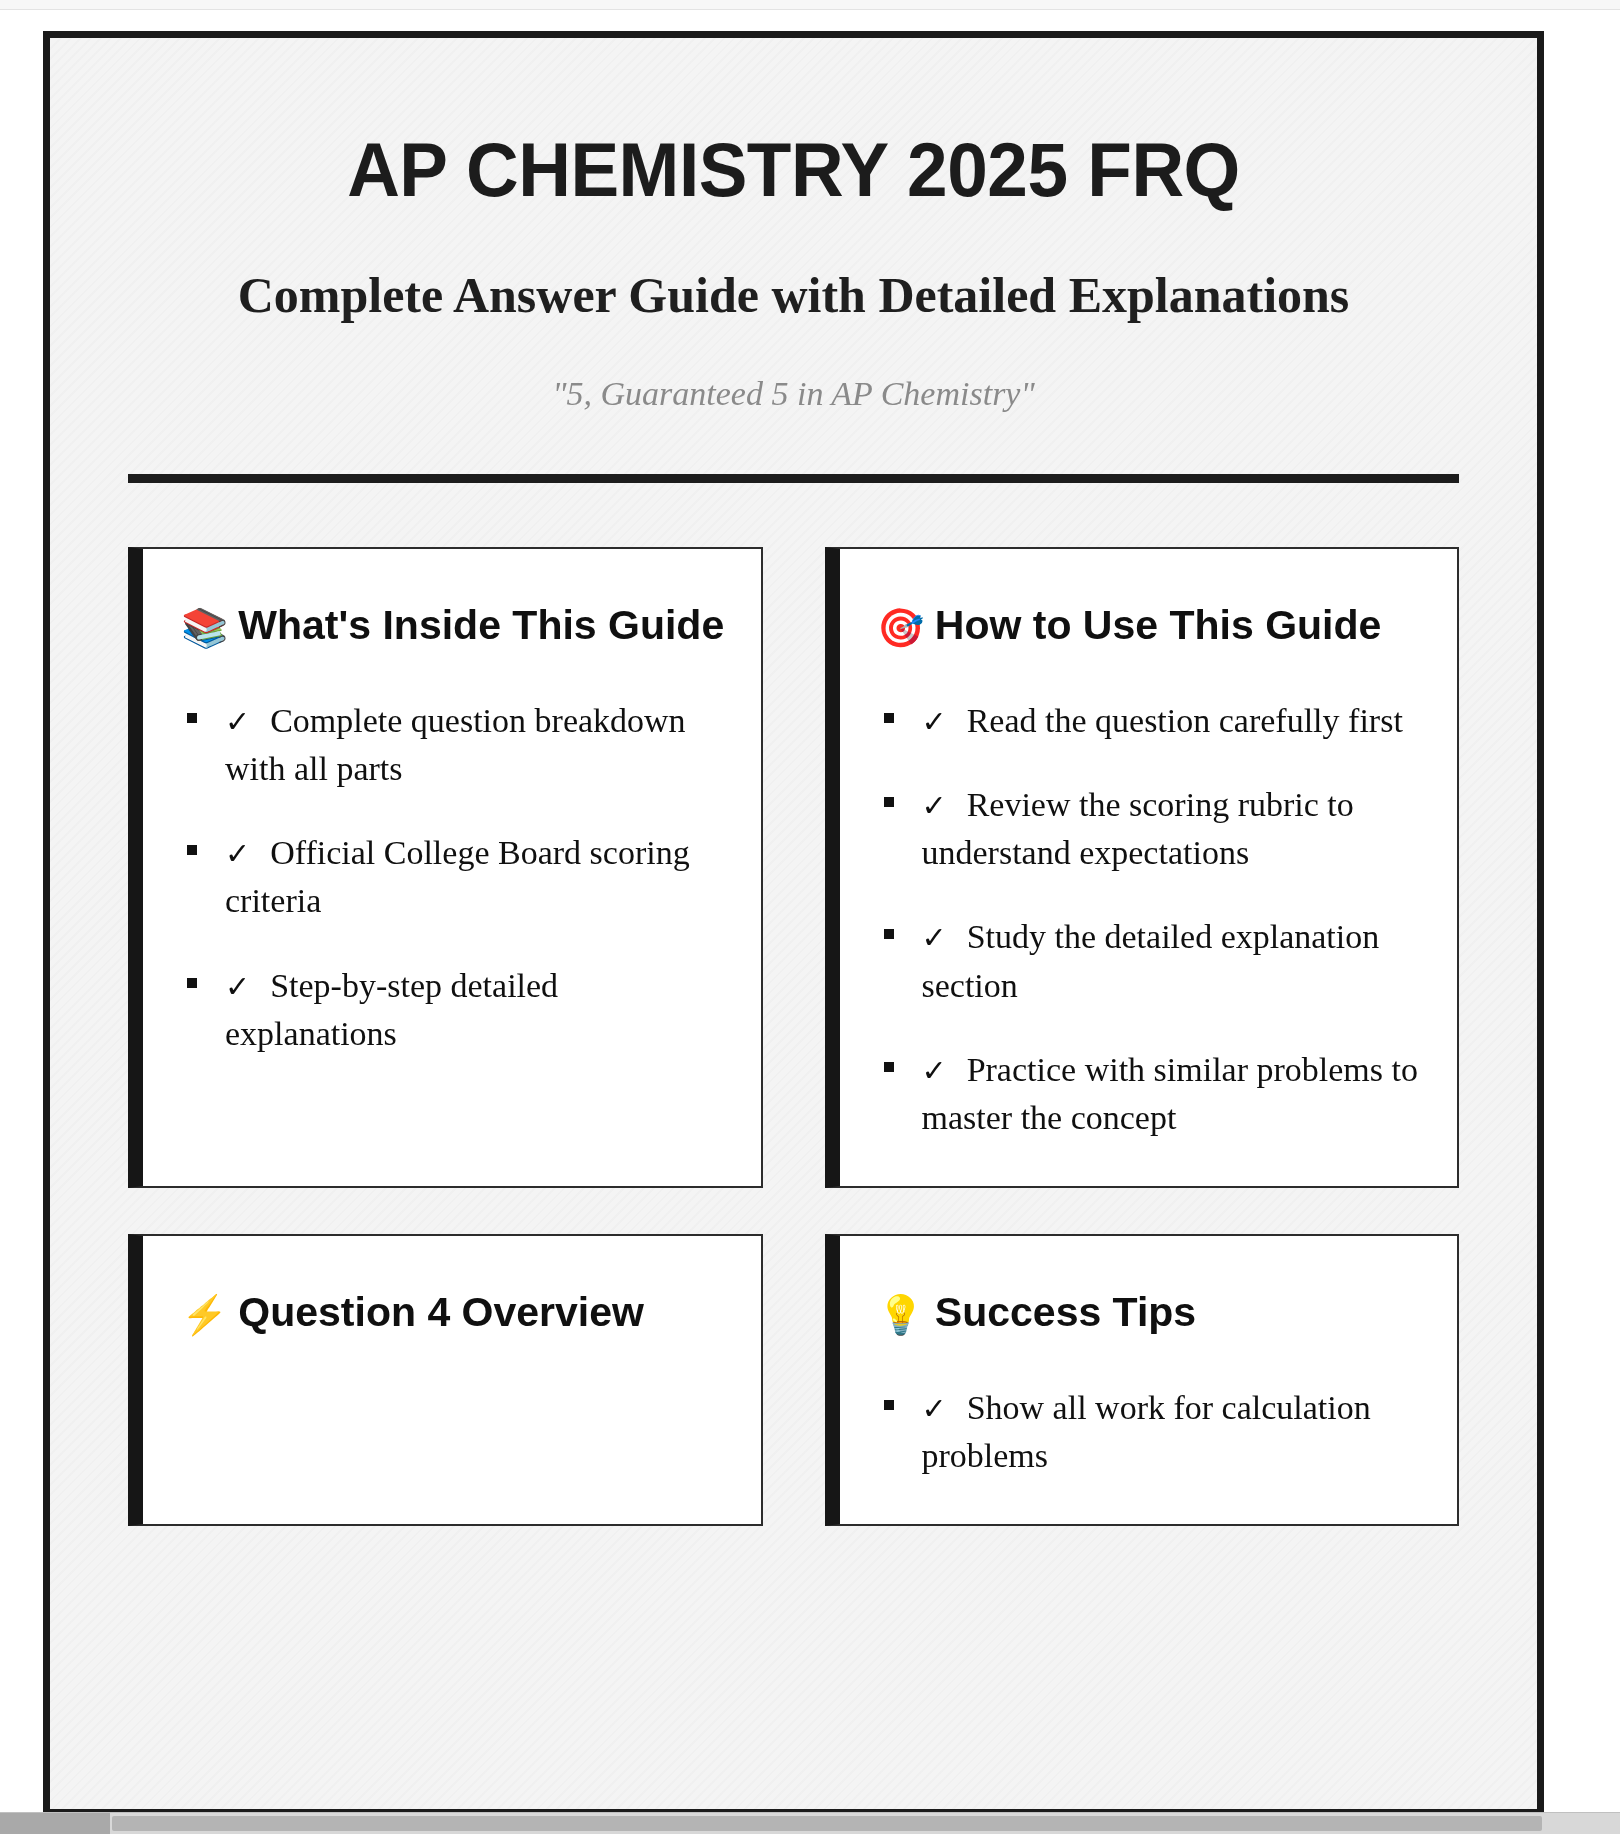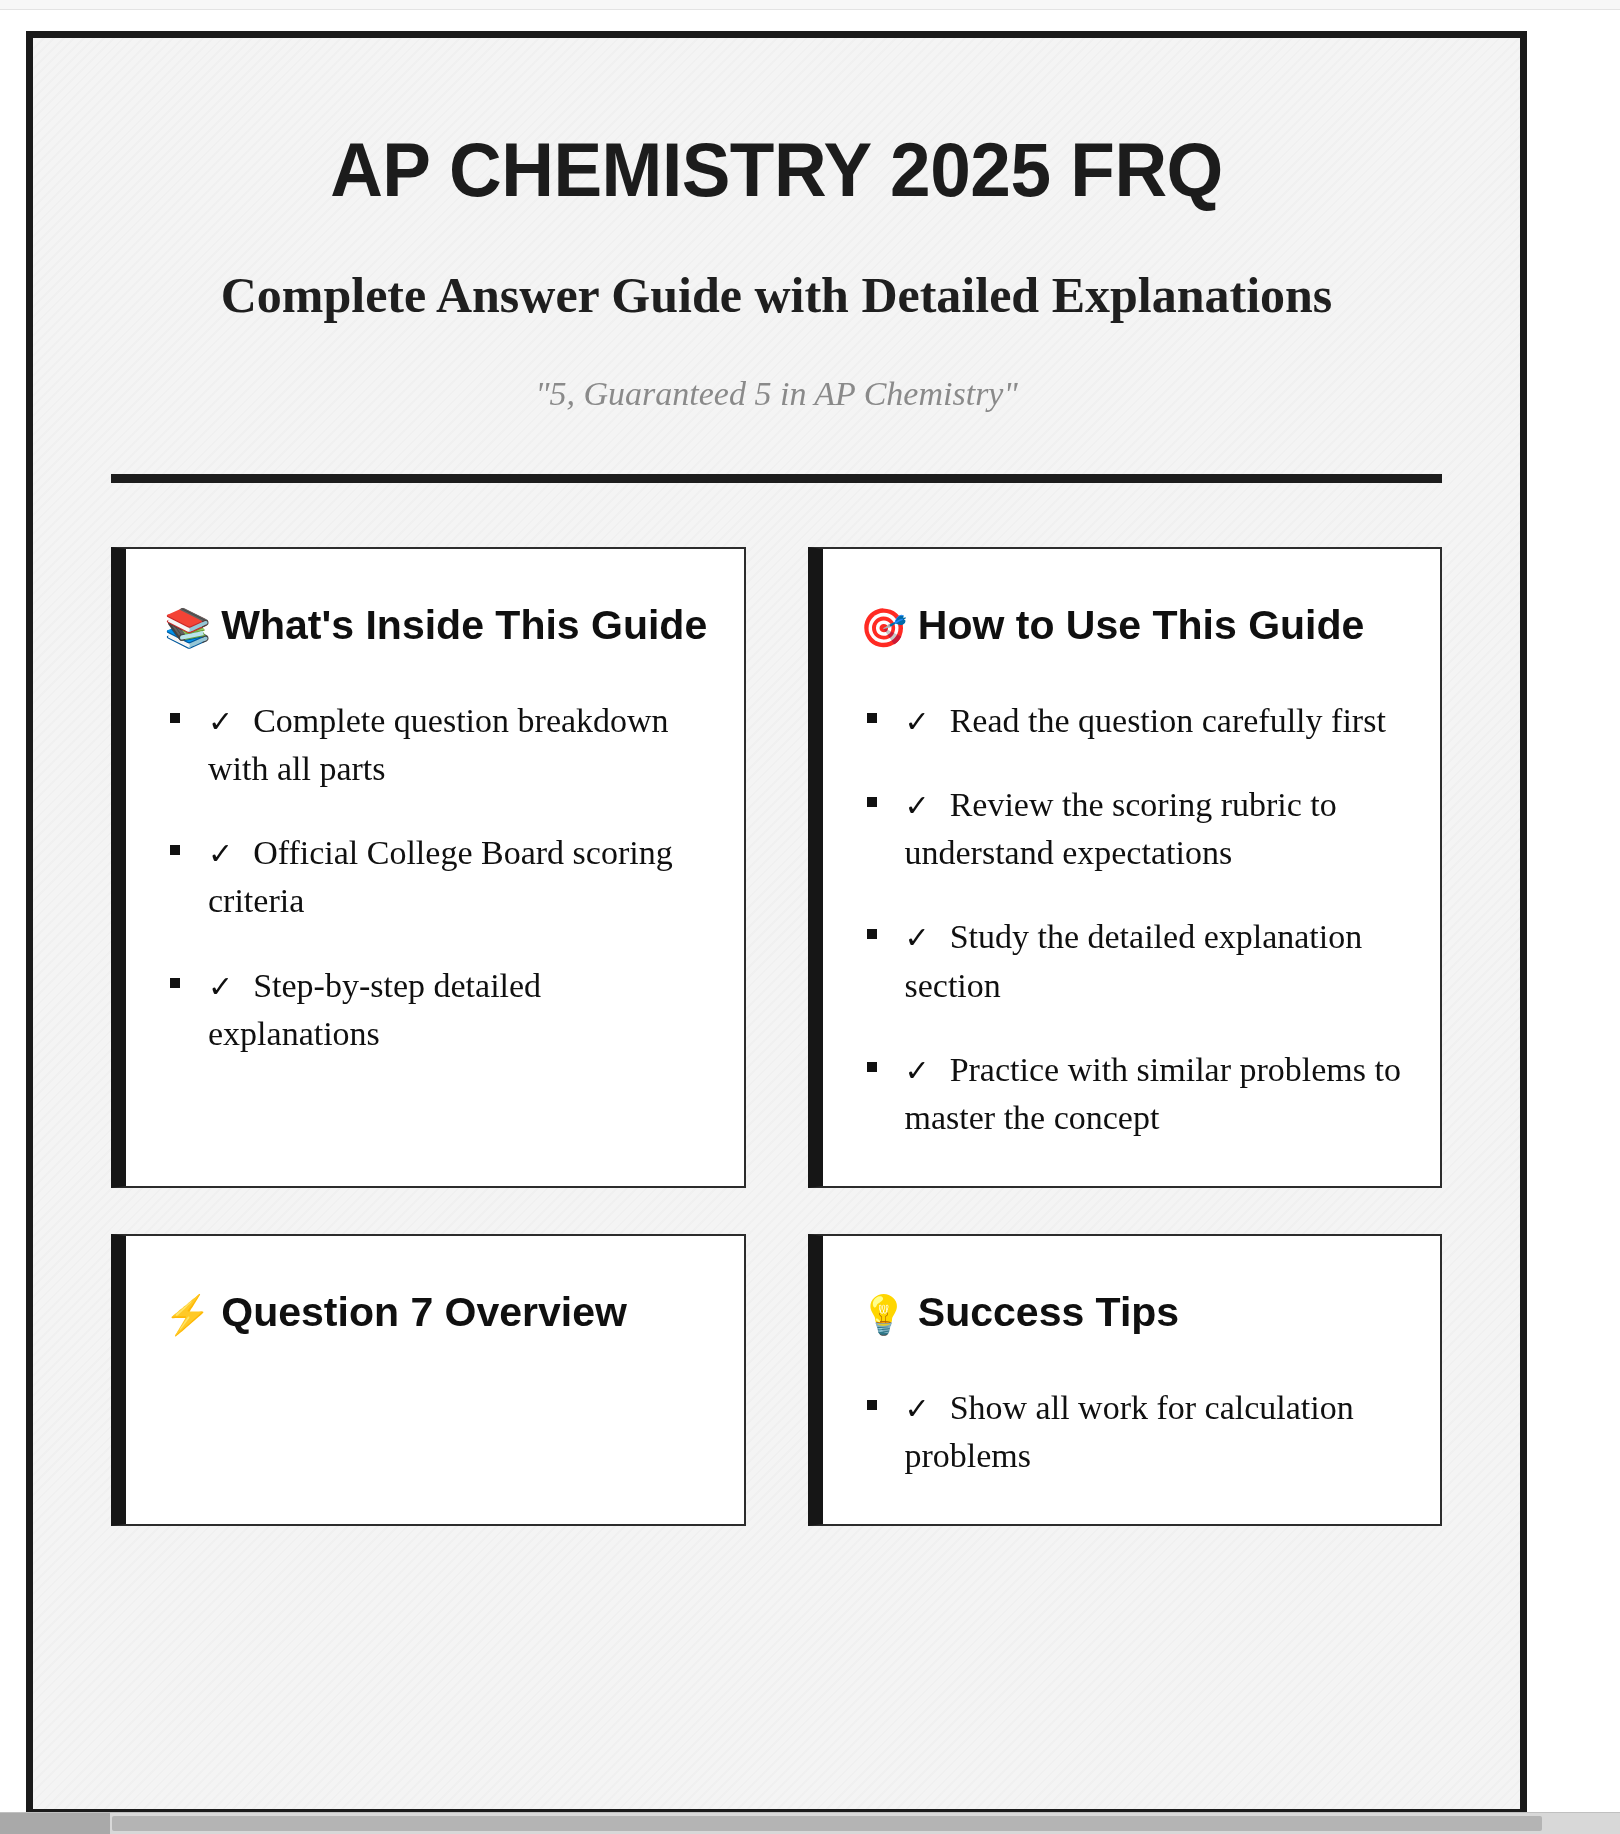--- a/index.html
+++ b/index.html
@@ -18,21 +18,21 @@
     left: 0; top: 0;
     width: 1620px;
     height: 10px;
     background: #f7f7f7;
     border-bottom: 1px solid #e3e3e3;
   }
 
   
   .page-frame {
     position: absolute;
-    left: 26px;
+    left: 43px;
     top: 31px;
     width: 1501px;
     height: 1785px;
     border: 7px solid #1a1a1a;
     background:
       repeating-linear-gradient(
         135deg,
         rgba(0,0,0,0.016) 0px,
         rgba(0,0,0,0.016) 2px,
         rgba(0,0,0,0.0) 2px,
@@ -238,21 +238,21 @@
           </li>
           <li class="bullet-item">
             <span class="sq"></span>
             <span class="tick">✓</span><span>Practice with similar problems to master the concept</span>
           </li>
         </ul>
       </div>
 
       <div class="card">
         <div class="card-title">
-          <span class="emoji">⚡</span><span>Question 7 Overview</span>
+          <span class="emoji">⚡</span><span>Question 4 Overview</span>
         </div>
       </div>
 
       <div class="card">
         <div class="card-title">
           <span class="emoji">💡</span><span>Success Tips</span>
         </div>
         <ul class="bullet-list">
           <li class="bullet-item">
             <span class="sq"></span>

